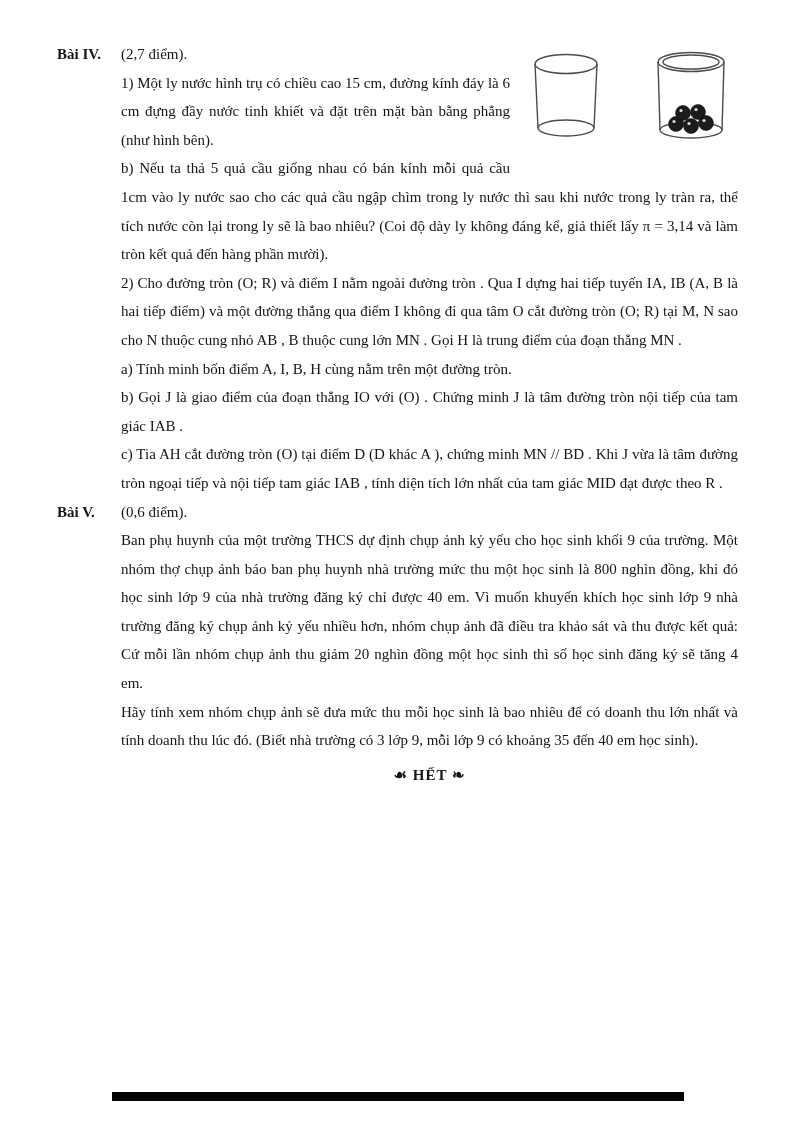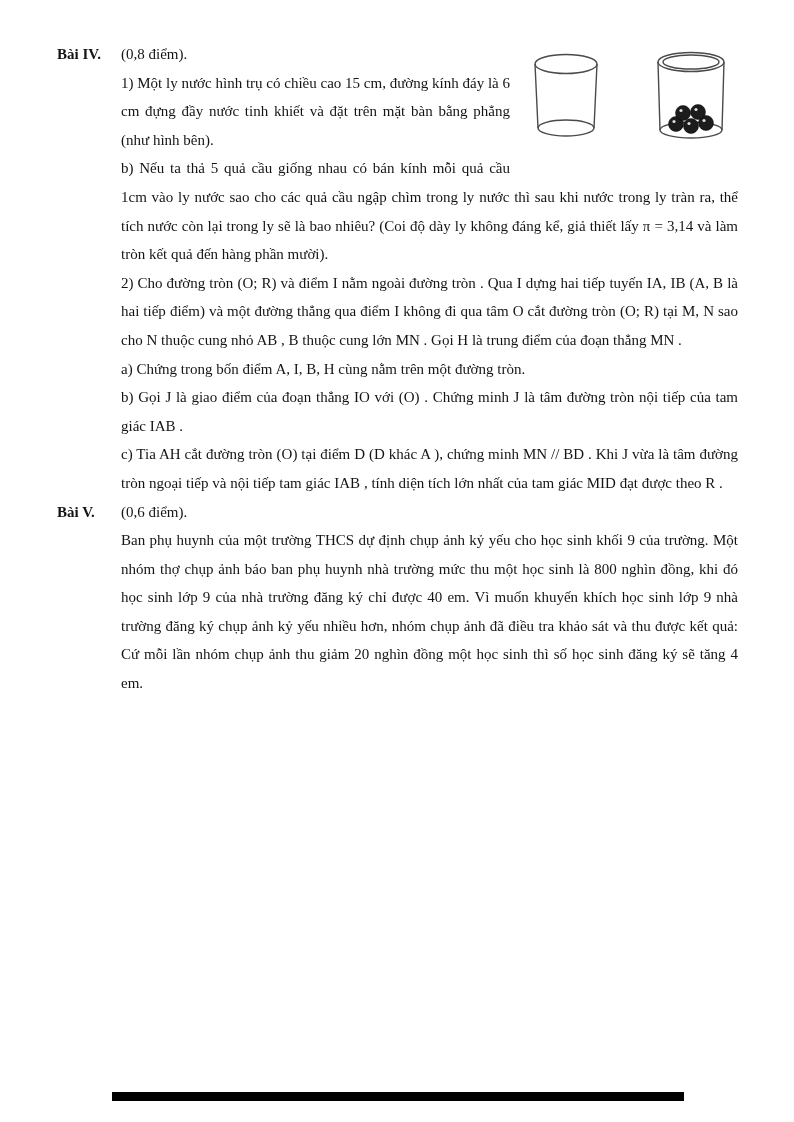--- a/index.html
+++ b/index.html
@@ -55,30 +55,36 @@
     background:#000;
   }
 </style>
 </head>
 <body>
 
 <div class="page">
 
   <div class="doc">
     <div id="blocks">
-        <div class="block"><span class="label">Bài IV.</span><span class="run">(0,8 điểm).</span></div>
+        <div class="block"><span class="label">Bài IV.</span><span class="run">(2,7 điểm).</span></div>
         <div class="block"><span class="fig-spacer"></span><span class="run">1) Một ly nước hình trụ có chiều cao </span><span class="run it">15 cm</span><span class="run">, đường kính đáy là </span><span class="run it">6 cm</span><span class="run"> đựng đầy nước tinh khiết và đặt trên mặt bàn bằng phẳng (như hình bên).</span></div>
         <div class="block"><span class="run">b) Nếu ta thả 5 quả cầu giống nhau có bán kính mỗi quả cầu </span><span class="run it">1cm</span><span class="run"> vào ly nước sao cho các quả cầu ngập chìm trong ly nước thì sau khi nước trong ly tràn ra, thể tích nước còn lại trong ly sẽ là bao nhiêu? </span><span class="run it">(Coi độ dày ly không đáng kể, giả thiết lấy </span><span class="run it">π = 3,14</span><span class="run it"> và làm tròn kết quả đến hàng phần mười).</span></div>
         <div class="block"><span class="run">2) Cho đường tròn </span><span class="run it">(O; R)</span><span class="run"> và điểm </span><span class="run it">I</span><span class="run"> nằm ngoài đường tròn . Qua </span><span class="run it">I</span><span class="run"> dựng hai tiếp tuyến </span><span class="run it">IA, IB</span><span class="run"> (</span><span class="run it">A, B</span><span class="run"> là hai tiếp điểm) và một đường thẳng qua điểm </span><span class="run it">I</span><span class="run"> không đi qua tâm </span><span class="run it">O</span><span class="run"> cắt đường tròn </span><span class="run it">(O; R)</span><span class="run"> tại </span><span class="run it">M, N</span><span class="run"> sao cho </span><span class="run it">N</span><span class="run"> thuộc cung nhỏ </span><span class="run it">AB</span><span class="run"> , </span><span class="run it">B</span><span class="run"> thuộc cung lớn </span><span class="run it">MN</span><span class="run"> . Gọi </span><span class="run it">H</span><span class="run"> là trung điểm của đoạn thẳng </span><span class="run it">MN</span><span class="run"> .</span></div>
-        <div class="block"><span class="run">a) Chứng trong bốn điểm </span><span class="run it">A, I, B, H</span><span class="run"> cùng nằm trên một đường tròn.</span></div>
+        <div class="block"><span class="run">a) Tính minh bốn điểm </span><span class="run it">A, I, B, H</span><span class="run"> cùng nằm trên một đường tròn.</span></div>
         <div class="block"><span class="run">b) Gọi </span><span class="run it">J</span><span class="run"> là giao điểm của đoạn thẳng </span><span class="run it">IO</span><span class="run"> với </span><span class="run it">(O)</span><span class="run"> . Chứng minh </span><span class="run it">J</span><span class="run"> là tâm đường tròn nội tiếp của tam giác </span><span class="run it">IAB</span><span class="run"> .</span></div>
         <div class="block"><span class="run">c) Tia </span><span class="run it">AH</span><span class="run"> cắt đường tròn </span><span class="run it">(O)</span><span class="run"> tại điểm </span><span class="run it">D</span><span class="run"> (</span><span class="run it">D</span><span class="run"> khác </span><span class="run it">A</span><span class="run"> ), chứng minh </span><span class="run it">MN // BD</span><span class="run"> . Khi </span><span class="run it">J</span><span class="run"> vừa là tâm đường tròn ngoại tiếp và nội tiếp tam giác </span><span class="run it">IAB</span><span class="run"> , tính diện tích lớn nhất của tam giác </span><span class="run it">MID</span><span class="run"> đạt được theo </span><span class="run it">R</span><span class="run"> .</span></div>
         <div class="block"><span class="label">Bài V.</span><span class="run it">(0,6 điểm).</span></div>
         <div class="block"><span class="run">Ban phụ huynh của một trường THCS dự định chụp ảnh kỷ yếu cho học sinh khối 9 của trường. Một nhóm thợ chụp ảnh báo ban phụ huynh nhà trường mức thu một học sinh là 800 nghìn đồng, khi đó học sinh lớp 9 của nhà trường đăng ký chỉ được 40 em. Vì muốn khuyến khích học sinh lớp 9 nhà trường đăng ký chụp ảnh kỷ yếu nhiều hơn, nhóm chụp ảnh đã điều tra khảo sát và thu được kết quả: Cứ mỗi lần nhóm chụp ảnh thu giảm 20 nghìn đồng một học sinh thì số học sinh đăng ký sẽ tăng 4 em.</span></div>
+        <div class="block"><span class="run">Hãy tính xem nhóm chụp ảnh sẽ đưa mức thu mỗi học sinh là bao nhiêu để có doanh thu lớn nhất và tính doanh thu lúc đó. </span><span class="run it">(Biết nhà trường có 3 lớp 9, mỗi lớp 9 có khoảng 35 đến 40 em học sinh).</span></div>
       </div>
+    <div class="foot">
+      <span>☙</span>
+      <span>HẾT</span>
+      <span>❧</span>
+    </div>
   </div>
 
   <div class="figure">
     <svg width="212" height="96" viewBox="0 0 212 96">
 
       <g stroke="#4a4a4a" stroke-width="1.4" fill="none">
         <ellipse cx="38" cy="14" rx="31" ry="9.5"></ellipse>
         <path d="M7,14 L10,78"></path>
         <path d="M69,14 L66,78"></path>
         <ellipse cx="38" cy="78" rx="28" ry="8"></ellipse>

